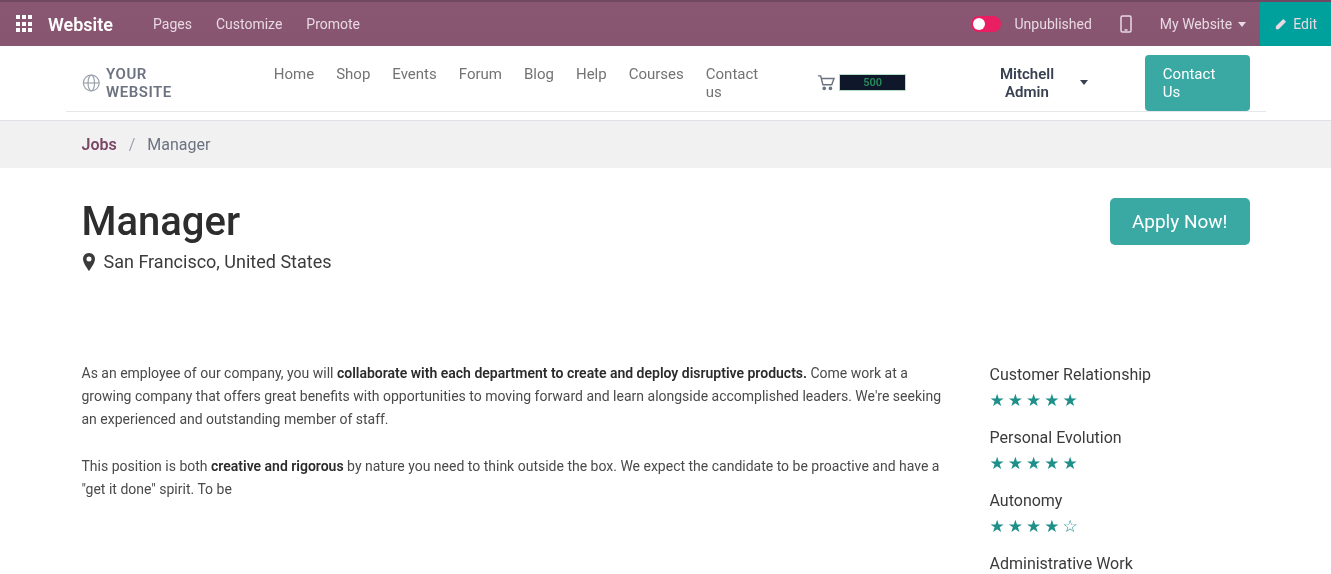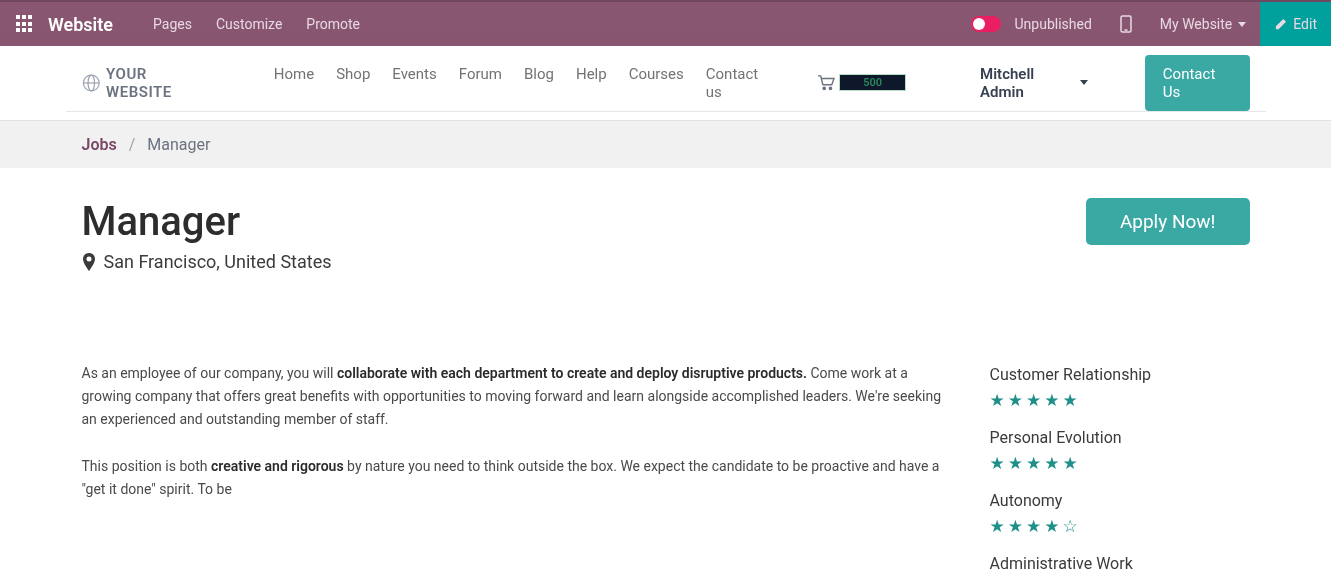--- a/index.html
+++ b/index.html
@@ -19,38 +19,38 @@
   .topbar .edit-btn { background:#00a09d; color:#fff; }
   
   .sitebar { height: 58px; display:flex; align-items:center; padding:0 16px; max-width:1200px; margin:8px auto; border-bottom:1px solid #e5e7eb; background:#fff;gap:37px;}
   .sitebar .logo { display:flex; align-items:center; gap:6px; color:#6b7280; font-weight:600; font-size:15px; letter-spacing:0.5px; margin-right:28px;}
   .sitebar .logo svg{color:#9ca3af;}
   .sitebar nav { display:flex; gap:22px; color:#737373; font-size:15px;}
   .sitebar nav span{cursor:pointer;}
   .sitebar .cart { margin-left:22px; display:flex; align-items:center; gap:4px; cursor:pointer; color:#6b7280;}
   .sitebar .cart-badge{background:#0f172a; color:#2a8a5c; border:1px solid #b4e0c6; font-size:11px; font-weight:600; padding:1px 23px; border-radius:0;}
   .sitebar .sp{flex:1;}
-  .sitebar .user { color:#374151; font-weight:600; font-size:15px; display:flex; align-items:center; gap:6px; cursor:pointer; margin-right:20px;}
+  .sitebar .user { color:#374151; font-weight:600; font-size:15px; display:flex; align-items:center; gap:6px; cursor:pointer; margin-right:20px;text-align:center;}
   .sitebar .contact-btn{background:#3aa9a4; color:#fff; padding:10px 18px; border-radius:4px; font-size:15px; cursor:pointer;}
   
   .sitebar-wrap{ border-bottom:1px solid #dee2e6; box-shadow:0 1px 0 #e5e7eb;}
   
   .breadcrumb-wrap{ background:#f1f1f1; padding:14px 0;}
   .breadcrumb{ max-width:1200px; margin:0 auto; padding:0 16px; font-size:16px; color:#6b7280;}
   .breadcrumb .bc-link{ color:#7a4766; font-weight:600; cursor:pointer;margin-top:12px;}
   .breadcrumb .sep{margin:0 8px; color:#9ca3af;}
   
   .content{ max-width:1200px; margin:0 auto; padding:30px 16px; display:flex; gap:40px;}
   .main{ flex:1; }
   .side{ width:260px; }
   
   .job-head{ display:flex; justify-content:space-between; align-items:flex-start; gap:20px;}
   .job-title{ font-size:40px; font-weight:500; color:#2d2d2d; margin-bottom:6px;}
   .job-loc{ font-size:18px; color:#3b3b3b; display:flex; align-items:center; gap:8px;}
-  .apply-btn{ background:#3aa9a4; color:#fff; padding:12px 34px; border-radius:5px; font-size:19px; cursor:pointer; white-space:nowrap;}
+  .apply-btn{ background:#3aa9a4; color:#fff; padding:12px 22px; border-radius:5px; font-size:19px; cursor:pointer; white-space:nowrap;}
   
   .desc{ margin-top:90px; font-size:14px; line-height:1.65; color:#4a4a4a;}
   .desc strong{ color:#2b2b2b; font-weight:600;}
   .desc p{margin-bottom:24px;}
   
   .ratings{ margin-top:120px;}
   .rating-block{ margin-bottom:18px;}
   .rating-label{ font-size:16px; color:#3b3b3b; margin-bottom:6px;}
   .stars{ display:flex; gap:3px; font-size:17px;}
   .star-full{ color:#1f8f8a;}

